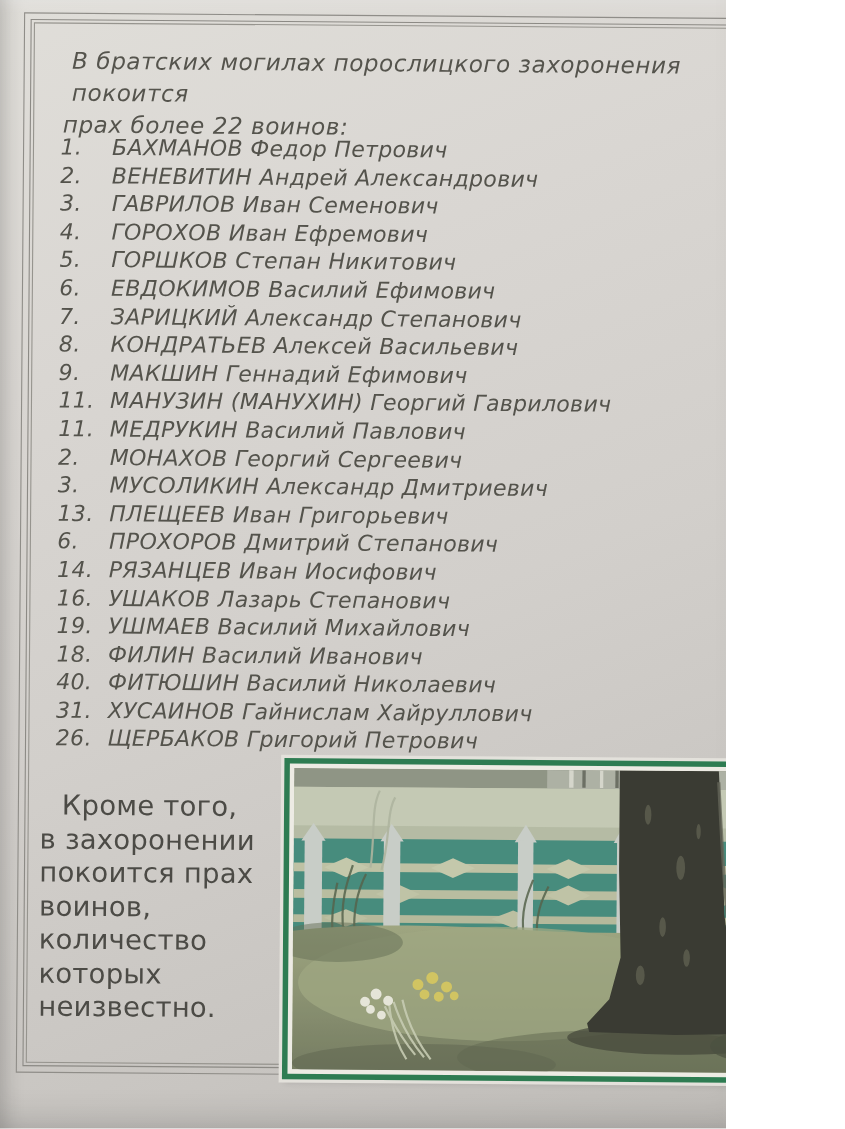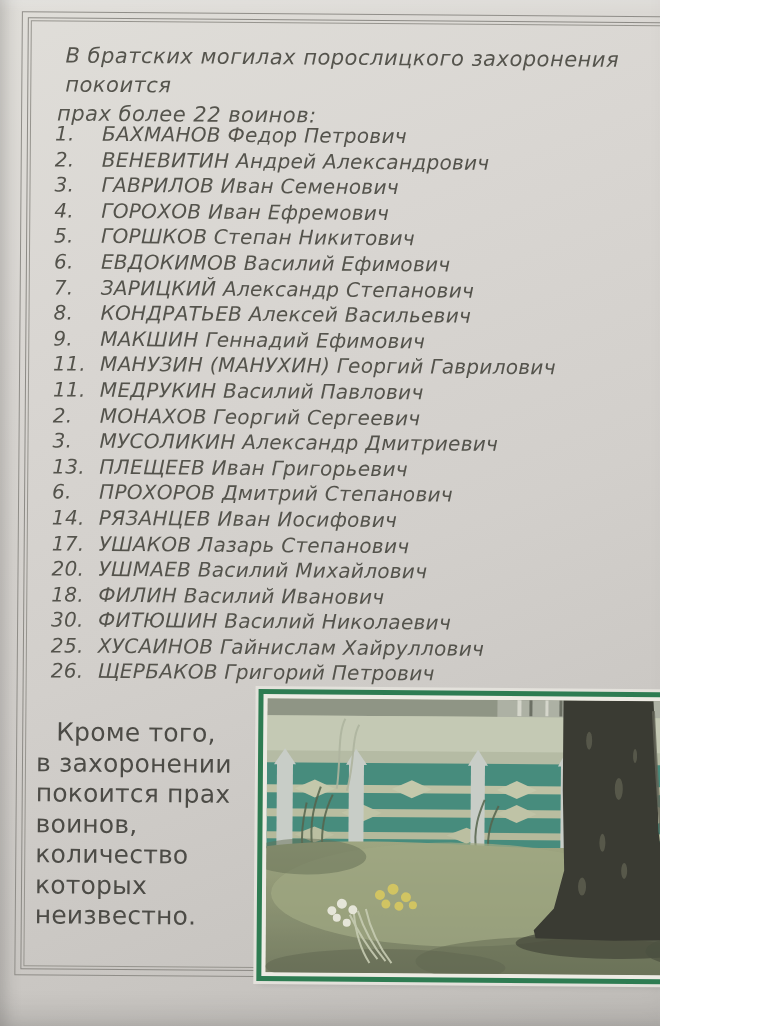--- a/index.html
+++ b/index.html
@@ -127,37 +127,37 @@
         </div>
         <div class="soldier-row">
           <span class="soldier-num">6.</span>
           <span class="soldier-name">ПРОХОРОВ Дмитрий Степанович</span>
         </div>
         <div class="soldier-row">
           <span class="soldier-num">14.</span>
           <span class="soldier-name">РЯЗАНЦЕВ Иван Иосифович</span>
         </div>
         <div class="soldier-row">
-          <span class="soldier-num">17.</span>
+          <span class="soldier-num">16.</span>
           <span class="soldier-name">УШАКОВ Лазарь Степанович</span>
         </div>
         <div class="soldier-row">
-          <span class="soldier-num">20.</span>
+          <span class="soldier-num">19.</span>
           <span class="soldier-name">УШМАЕВ Василий Михайлович</span>
         </div>
         <div class="soldier-row">
           <span class="soldier-num">18.</span>
           <span class="soldier-name">ФИЛИН Василий Иванович</span>
         </div>
         <div class="soldier-row">
-          <span class="soldier-num">30.</span>
+          <span class="soldier-num">40.</span>
           <span class="soldier-name">ФИТЮШИН Василий Николаевич</span>
         </div>
         <div class="soldier-row">
-          <span class="soldier-num">25.</span>
+          <span class="soldier-num">31.</span>
           <span class="soldier-name">ХУСАИНОВ Гайнислам  Хайруллович</span>
         </div>
         <div class="soldier-row">
           <span class="soldier-num">26.</span>
           <span class="soldier-name">ЩЕРБАКОВ Григорий Петрович</span>
         </div>
       </div>
 
     <div class="side-note">
         <div class="note-line">Кроме того,</div>

